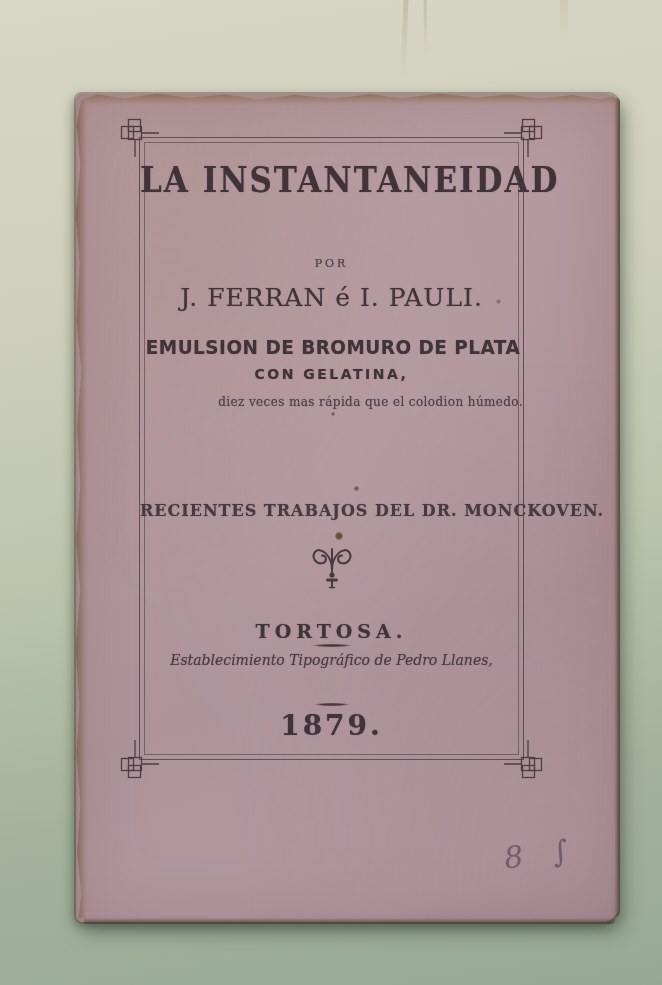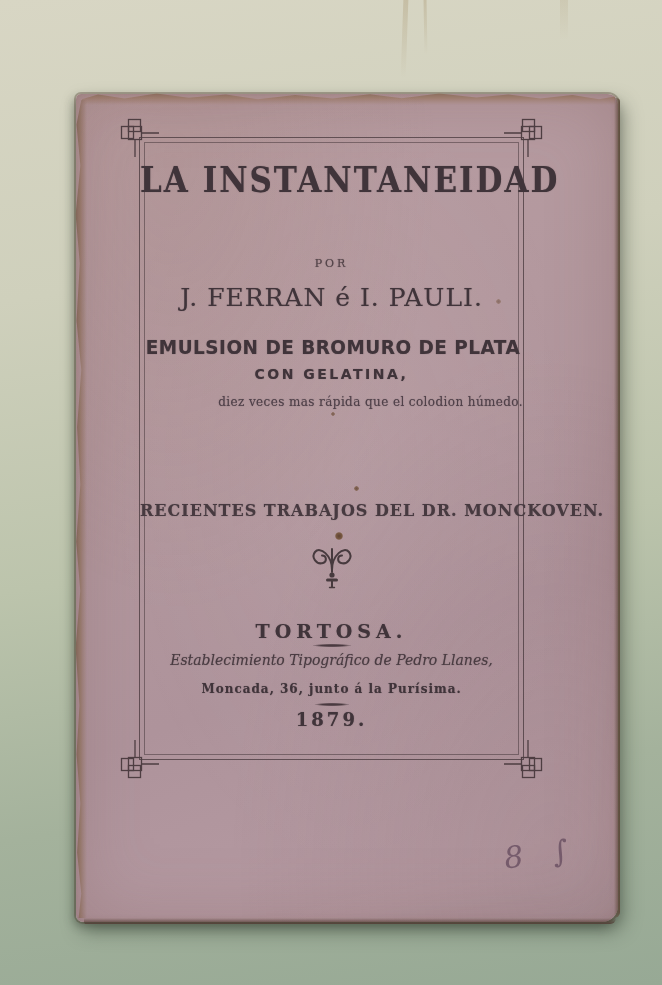--- a/index.html
+++ b/index.html
@@ -50,21 +50,21 @@
   .t-authors{top:145px;font-size:25px;letter-spacing:1px;}
   .t-emul1{top:198px;font-family:"DejaVu Sans",sans-serif;font-size:19px;font-weight:bold;letter-spacing:.5px;transform:scaleX(.97);}
   .t-gelatina{top:228px;font-family:"DejaVu Sans",sans-serif;font-size:14px;font-weight:bold;letter-spacing:2.5px;text-align:center;}
   .t-note{top:257px;font-size:12px;color:#50414a;letter-spacing:.4px;text-align:right;}
   .t-emul2{top:296px;font-size:25px;letter-spacing:2.5px;}
   .t-autores{top:332px;font-family:"DejaVu Sans",sans-serif;font-size:10.5px;font-weight:bold;letter-spacing:1.5px;}
   .t-recientes{top:363px;font-size:16px;font-weight:bold;letter-spacing:1px;color:#473a40;}
   .t-city{top:482px;font-size:19px;font-weight:bold;letter-spacing:5px;}
   .t-pub1{top:514px;font-size:14px;font-style:italic;color:#4a3c42;}
   .t-pub2{top:544px;font-size:12px;font-weight:bold;letter-spacing:1px;}
-  .t-year{top:571px;font-size:18px;font-weight:bold;letter-spacing:3px;}
+  .t-year{top:571px;font-size:28px;font-weight:bold;letter-spacing:3px;}
 
   .fleuron{position:absolute;left:0;right:0;top:404px;display:flex;justify-content:center;}
   .rule{position:absolute;left:50%;transform:translateX(-50%);height:3px;width:38px;border-radius:2px;
     background:radial-gradient(ellipse at center,#4a3a40 0%,#4a3a40 40%,rgba(74,58,64,0) 78%);}
   .rule-city{top:506px;}
   .rule-pub{top:565px;width:34px;}
 
   .spot{position:absolute;border-radius:50%;
     background:radial-gradient(circle,#5e4232 0%,#7a5a42 55%,rgba(122,90,66,0) 78%);}
   .spot-a{left:259px;top:438px;width:8px;height:8px;}
@@ -147,20 +147,19 @@
           <circle cx="22" cy="33" r="2.6" fill="#473a3e" stroke="none"></circle>
           <path d="M17.5 38 H26.5" stroke-width="3"></path>
           <path d="M22 38 V45"></path>
           <path d="M19.5 45.5 H24.5" stroke-width="1.4"></path>
         </svg>
       </div>
 
       <div class="tline t-city">TORTOSA.</div>
       <div class="rule rule-city"></div>
       <div class="tline t-pub1">Establecimiento Tipográfico de Pedro Llanes,</div>
-      <div class="tline t-pub2">Moncada, 36, junto á la Purísima.</div>
       <div class="rule rule-pub"></div>
       <div class="tline t-year">1879.</div>
     </div>
 
     <div class="handwriting">8 ∫</div>
   </div>
 </div>
 
 </body></html>

